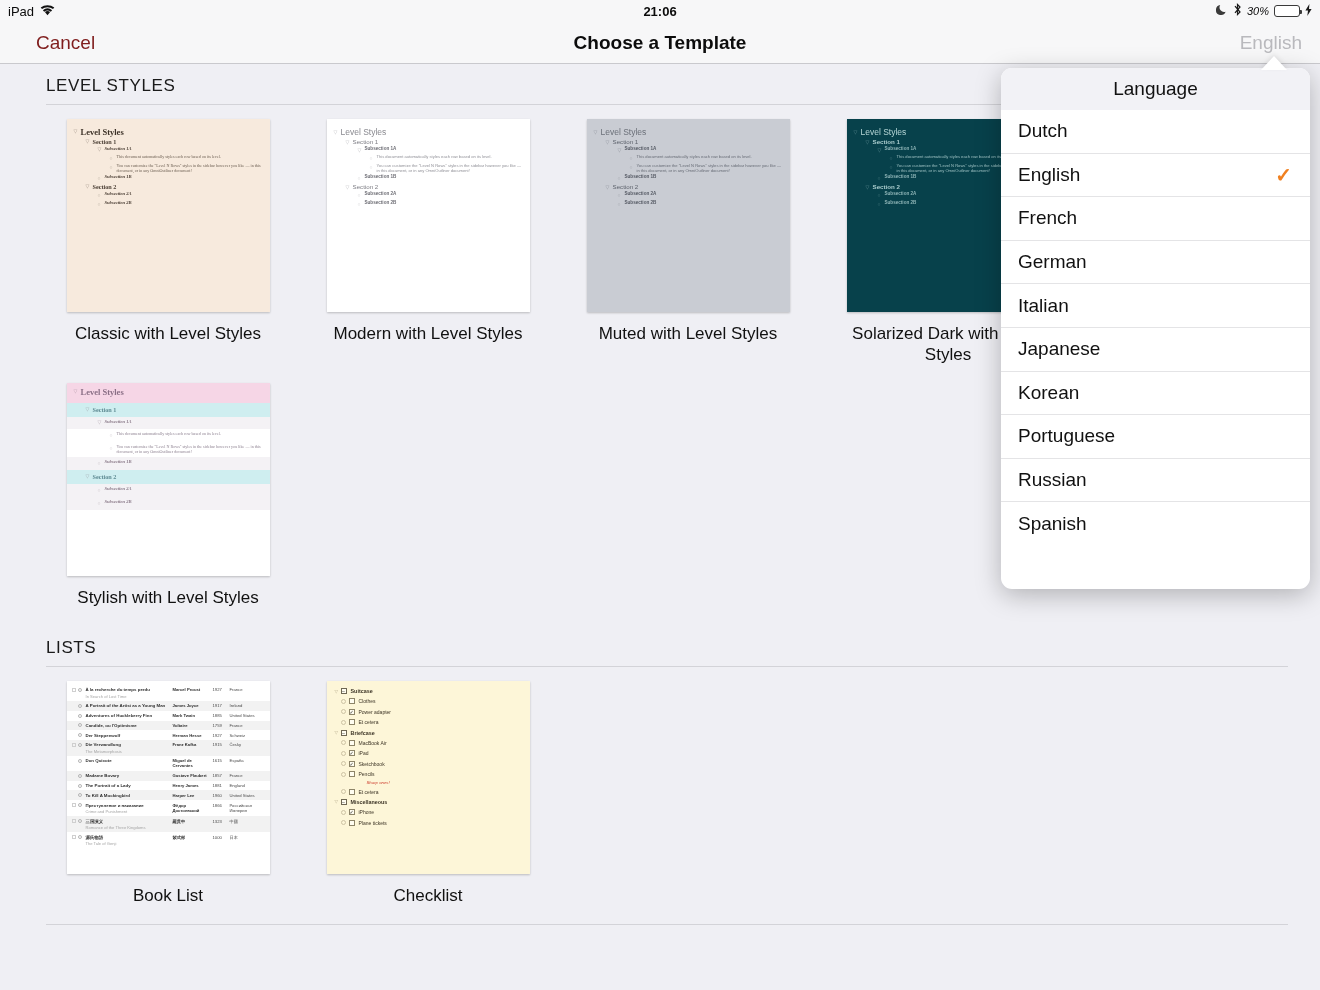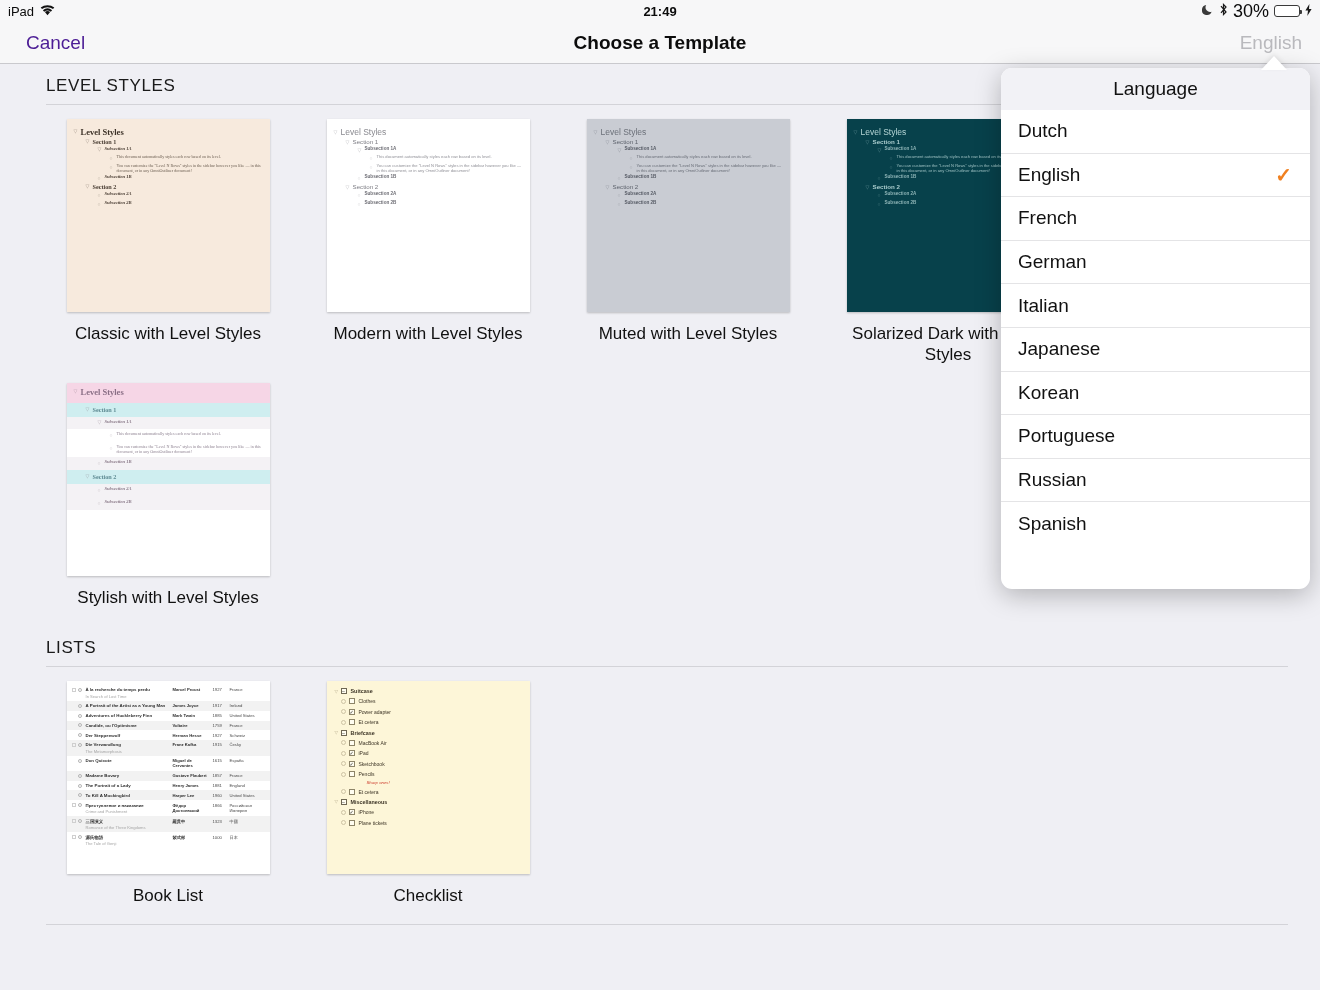--- a/index.html
+++ b/index.html
@@ -15,40 +15,40 @@
   .statusbar {
     position: absolute; left: 0; top: 0; width: 1320px; height: 22px;
     background: #f7f7f8;
     display: flex; align-items: center;
     font-size: 13px; color: #0b0b0b;
   }
   .sb-left { position: absolute; left: 8px; display: flex; align-items: center; gap: 6px; }
   .sb-center { position: absolute; left: 0; width: 100%; text-align: center; font-weight: bold; font-size: 13px; }
   .sb-right { position: absolute; right: 8px; display: flex; align-items: center; gap: 5px; }
   .sb-label { font-size: 13px; font-weight: 500; }
-  .pct { font-size: 18px; }
+  .pct { font-size: 11px; font-style: italic; }
   .battery {
     width: 26px; height: 12px; border: 1px solid #3a3a3a; border-radius: 3px;
     position: relative; padding: 1px; background: #fff;
   }
   .battery::after {
     content: ""; position: absolute; right: -3px; top: 3.5px;
     width: 2px; height: 4px; background: #3a3a3a; border-radius: 0 1px 1px 0;
   }
   .battery .fill { height: 100%; width: 32%; background: #4cd763; border-radius: 1px; }
 
   
   .navbar {
     position: absolute; left: 0; top: 22px; width: 1320px; height: 42px;
     background: #f7f7f8;
     border-bottom: 1px solid #c9c9cd;
   }
   .nav-cancel {
-    position: absolute; left: 26px; top: 10px;
-    font-size: 19px; color: #4c1d95;
+    position: absolute; left: 36px; top: 10px;
+    font-size: 19px; color: #7f1d1d;
   }
   .nav-title {
     position: absolute; left: 0; top: 10px; width: 100%;
     text-align: center; font-size: 19px; font-weight: bold; color: #0c0c0c;
   }
   .nav-lang {
     position: absolute; right: 18px; top: 10px;
     font-size: 19px; color: #b9b9bd;
   }
 
@@ -197,21 +197,21 @@
     <div class="sb-left">
       <span class="sb-label">iPad</span>
       <span>
         <svg width="15" height="11" viewBox="0 0 15 11">
           <path d="M7.5 10.2 L4.9 7.1 a4.2 4.2 0 0 1 5.2 0 Z" fill="#111"></path>
           <path d="M2.9 5.2 a7.2 7.2 0 0 1 9.2 0 l-1.3 1.5 a5.3 5.3 0 0 0-6.6 0 Z" fill="#111"></path>
           <path d="M0.7 2.6 a10.6 10.6 0 0 1 13.6 0 l-1.3 1.5 a8.7 8.7 0 0 0-11 0 Z" fill="#111"></path>
         </svg>
       </span>
     </div>
-    <div class="sb-center">21:49</div>
+    <div class="sb-center">21:06</div>
     <div class="sb-right">
       <span>
         <svg width="12" height="12" viewBox="0 0 12 12">
             <path d="M9.6 7.8A4.6 4.6 0 0 1 4.2 1.1 5 5 0 1 0 9.6 7.8Z" fill="#3a3a3a"></path>
           </svg>
       </span>
       <span>
         <svg width="9" height="13" viewBox="0 0 9 13">
           <path d="M2 3.2 L7 9 L4.5 11.5 V1.5 L7 4 L2 9.8" fill="none" stroke="#1a1a1a" stroke-width="1.2"></path>
         </svg>

